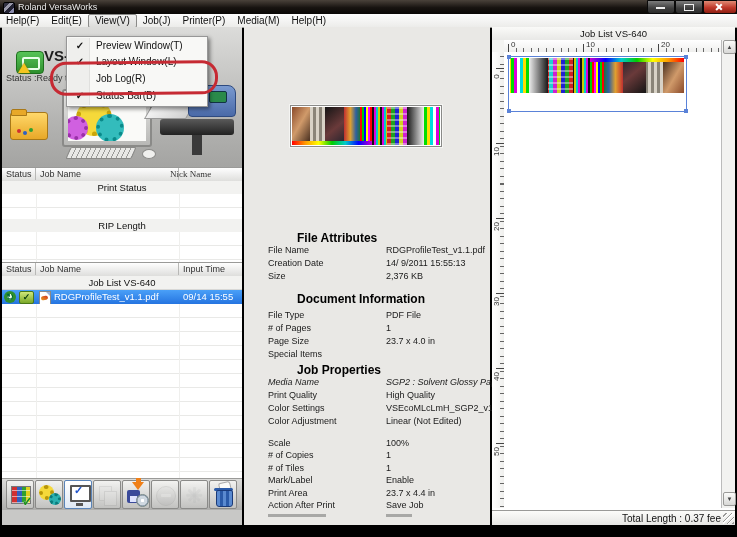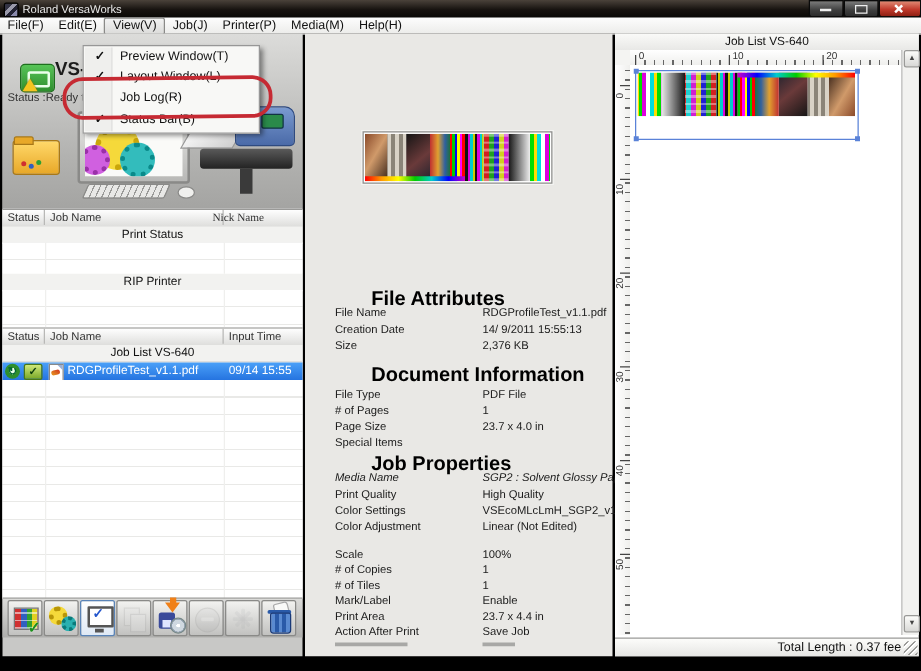--- a/index.html
+++ b/index.html
@@ -146,21 +146,21 @@
   .cp3{width:13%;background:linear-gradient(140deg,#151515,#6a3a3a 55%,#23232e);}
   .cp4{width:11%;background:linear-gradient(90deg,#c03030,#e0a030 40%,#3060a0 75%,#207040);}
   .cp5{width:8%;background:repeating-linear-gradient(90deg,#f00 0 2px,#0c0 2px 4px,#00f 4px 6px,#ff0 6px 8px,#f0f 8px 10px);}
   .cc1{width:10%;background:repeating-linear-gradient(90deg,#111 0 2px,#d0d 2px 4px,#0cc 4px 6px,#cc0 6px 8px);}
   .cc2{width:14%;background:repeating-linear-gradient(0deg,rgba(255,255,255,.4) 0 2px,transparent 2px 6px),
     repeating-linear-gradient(90deg,#d02020 0 4px,#20a020 4px 8px,#2020d0 8px 12px,#d0d020 12px 16px,#d020d0 16px 20px,#20d0d0 20px 24px);}
   .cc3{width:11%;background:linear-gradient(90deg,#181818,#ededed);}
   .cc4{width:11%;background:repeating-linear-gradient(90deg,#0d0 0 3px,#fd0 3px 6px,#0dd 6px 9px,#fff 9px 12px,#d0d 12px 15px);}
   .rainbow{position:absolute;left:0;bottom:0;width:54%;height:4px;
     background:linear-gradient(90deg,#f00,#f90,#ff0,#0c0,#0cc,#00f,#c0c);}
-  .sect-title{position:absolute;left:13px;font-size:16px;font-weight:bold;color:#000;white-space:nowrap;padding-left:40px;}
+  .sect-title{position:absolute;left:13px;font-size:12px;font-weight:bold;color:#000;white-space:nowrap;padding-left:40px;}
   .prow{position:absolute;left:0;width:246px;height:12px;font-size:9px;color:#1a1a1a;}
   .prow .lab{position:absolute;left:24px;white-space:nowrap;}
   .prow .val{position:absolute;left:142px;white-space:nowrap;}
   .clip1{left:24px;top:487px;width:58px;height:3px;background:#a8a8a6;}
   .clip2{left:142px;top:487px;width:26px;height:3px;background:#a8a8a6;}
 
   
   .rtitle{left:0;top:0;width:243px;height:13px;background:linear-gradient(#fafaf8,#e8e8e6);
     border-bottom:1px solid #aaa;text-align:center;font-size:9.5px;line-height:13px;color:#111;}
   .rcorner{left:0;top:13px;width:12px;height:12px;background:#f4f4f2;border-right:1px solid #bbb;border-bottom:1px solid #bbb;}
@@ -198,21 +198,21 @@
 
 <div class="abs titlebar">
   <div class="abs app-ico"></div>
   <div class="abs ttl">Roland VersaWorks</div>
   <div class="abs winbtn min"></div>
   <div class="abs winbtn max"></div>
   <div class="abs winbtn cls"></div>
 </div>
 
 <div class="abs menubar">
-  <div class="mi">File(F)</div>
+  <div class="mi">Help(F)</div>
   <div class="mi">Edit(E)</div>
   <div class="mi active">View(V)</div>
   <div class="mi">Job(J)</div>
   <div class="mi">Printer(P)</div>
   <div class="mi">Media(M)</div>
   <div class="mi">Help(H)</div>
 </div>
 
 <div class="abs pane left">
 
@@ -247,21 +247,21 @@
     <div class="thead">
       <div class="th" style="left:0;width:29px;">Status</div>
       <div class="th" style="left:34px;width:138px;">Job Name</div>
       <div class="th" style="left:164px;width:59px;border-right:none;font-family:Liberation Serif, serif;">Nick Name</div>
     </div>
     <div class="grp" style="top:13px;">Print Status</div>
     <div class="grid-rows" style="top:26px;height:25px;">
       <div class="colsep" style="left:34px;"></div>
         <div class="colsep" style="left:177px;"></div>
     </div>
-    <div class="grp" style="top:51px;">RIP Printer</div>
+    <div class="grp" style="top:51px;">RIP Length</div>
     <div class="grid-rows" style="top:64px;height:30px;">
       <div class="colsep" style="left:34px;"></div>
         <div class="colsep" style="left:177px;"></div>
     </div>
   </div>
 
   <div class="abs tbl" style="top:235px;height:216px;border-bottom:none;">
     <div class="thead">
       <div class="th" style="left:0;width:29px;">Status</div>
       <div class="th" style="left:34px;width:138px;">Job Name</div>

